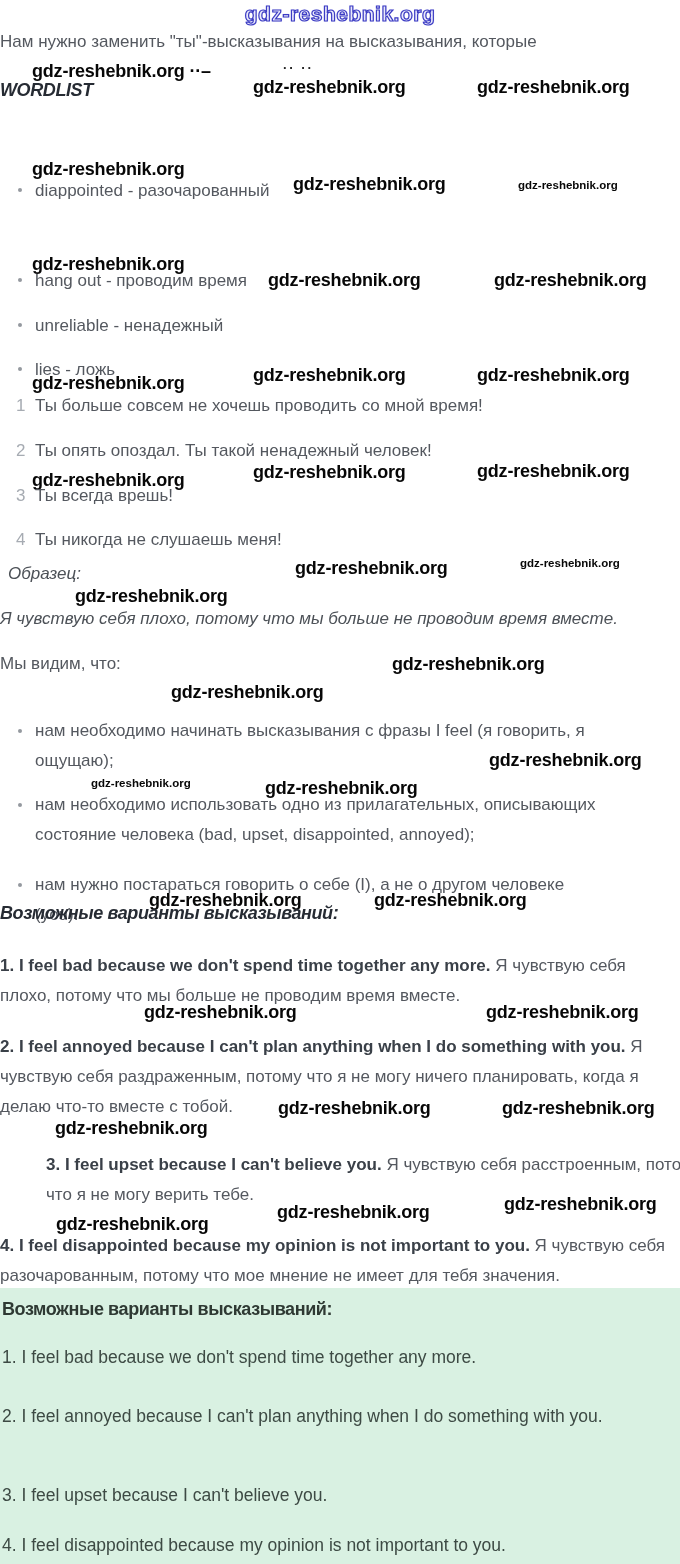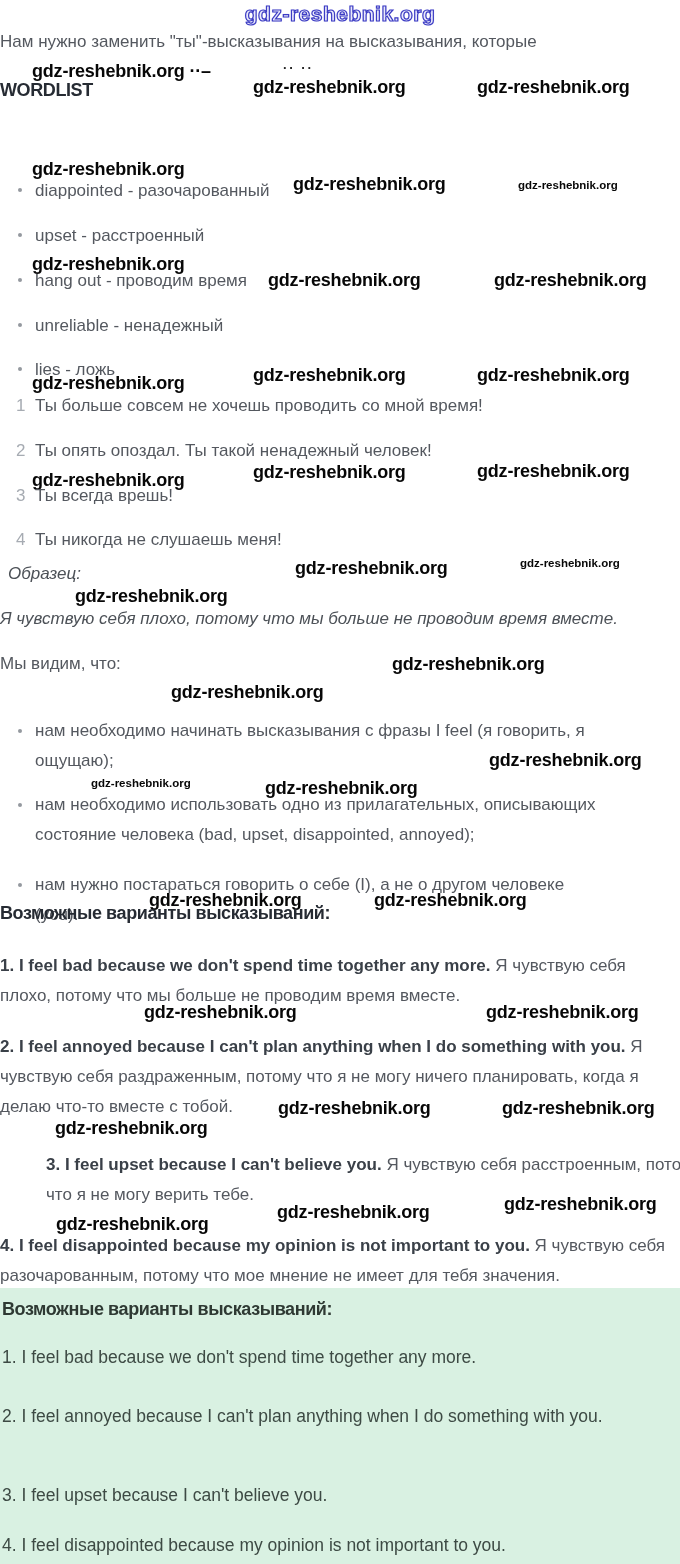--- a/index.html
+++ b/index.html
@@ -11,21 +11,21 @@
   .wm-sm{position:absolute;font-size:11.5px;font-weight:600;color:#070707;white-space:nowrap;}
   .wm-top{position:absolute;top:2px;left:50%;transform:translateX(-50%);
           font-size:21px;font-weight:700;letter-spacing:0.5px;
           color:#e9e9fb;-webkit-text-stroke:1.2px #3d3dc4;text-shadow:0 0 1px #3d3dc4;white-space:nowrap;}
   .wm-dots{position:absolute;font-size:13px;font-weight:700;color:#222;letter-spacing:2px;white-space:nowrap;}
 
   
   .txt{position:absolute;left:0;width:680px;font-size:17px;color:#54585f;line-height:22px;}
   .italic{font-style:italic;color:#4c5157;}
 
-  .h-bold{position:absolute;left:0;font-size:18px;font-weight:800;color:#262b33;letter-spacing:-0.4px;}
+  .h-bold{position:absolute;left:0;font-size:18px;font-weight:800;color:#262b33;letter-spacing:-0.4px;font-style:italic;}
 
   .li{position:absolute;left:0;width:680px;font-size:17px;color:#54585f;}
   .li .dot{position:absolute;left:18px;top:7px;width:4px;height:4px;border-radius:50%;background:#94999f;}
   .li .num{position:absolute;left:16px;color:#a6abb2;}
   .li .body{display:block;margin-left:35px;}
 
   .obs{line-height:30px;}
 
   .ans{position:absolute;left:0;width:678px;font-size:17px;line-height:30px;color:#54585f;}
   .ans .en{font-weight:700;color:#3a4048;}
@@ -86,24 +86,20 @@
   <span class="wm-sm" style="left:44px;top:1506px;">gdz-reshebnik.org</span>
   <span class="wm-sm" style="left:324px;top:1518px;">gdz-reshebnik.org</span>
   <span class="wm" style="left:504px;top:1513px;">gdz-reshebnik.org</span>
 
   <div class="h-bold" style="top:80px;">WORDLIST</div>
 
   <div class="li" style="top:181px;">
       <span class="dot"></span>
       <span class="body">diappointed - разочарованный</span>
     </div>
-  <div class="li" style="top:226px;">
-      <span class="dot"></span>
-      <span class="body">upset - расстроенный</span>
-    </div>
   <div class="li" style="top:271px;">
       <span class="dot"></span>
       <span class="body">hang out - проводим время</span>
     </div>
   <div class="li" style="top:316px;">
       <span class="dot"></span>
       <span class="body">unreliable - ненадежный</span>
     </div>
   <div class="li" style="top:360px;">
       <span class="dot"></span>

